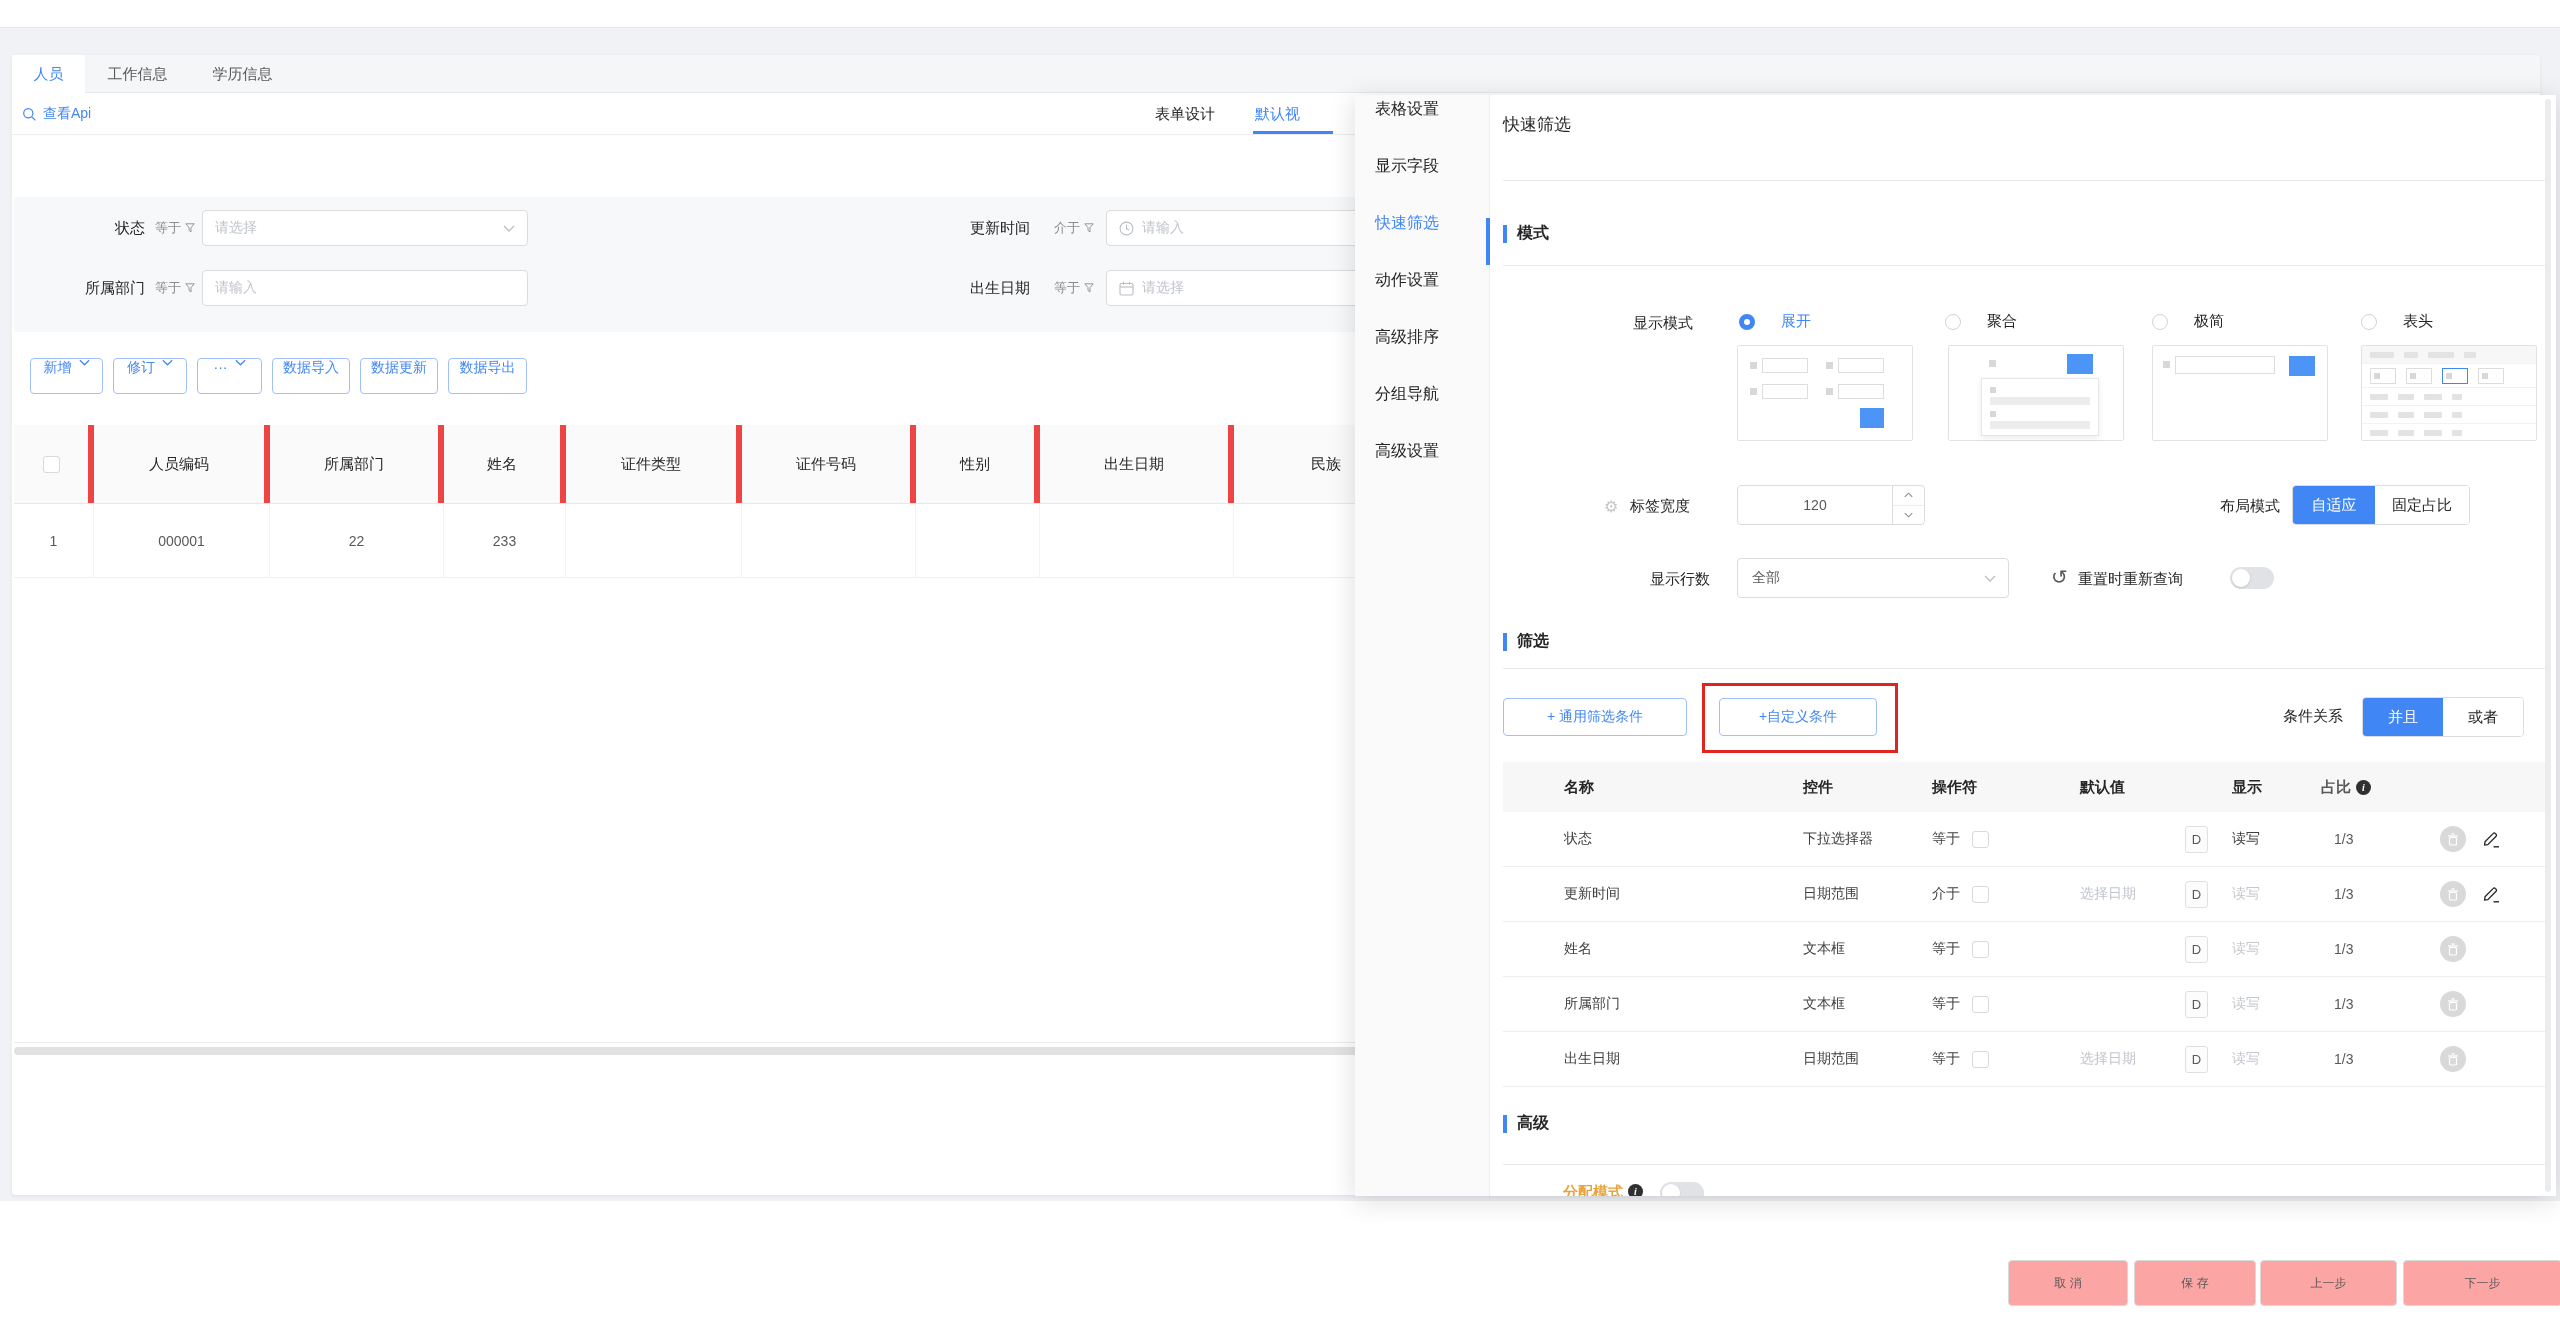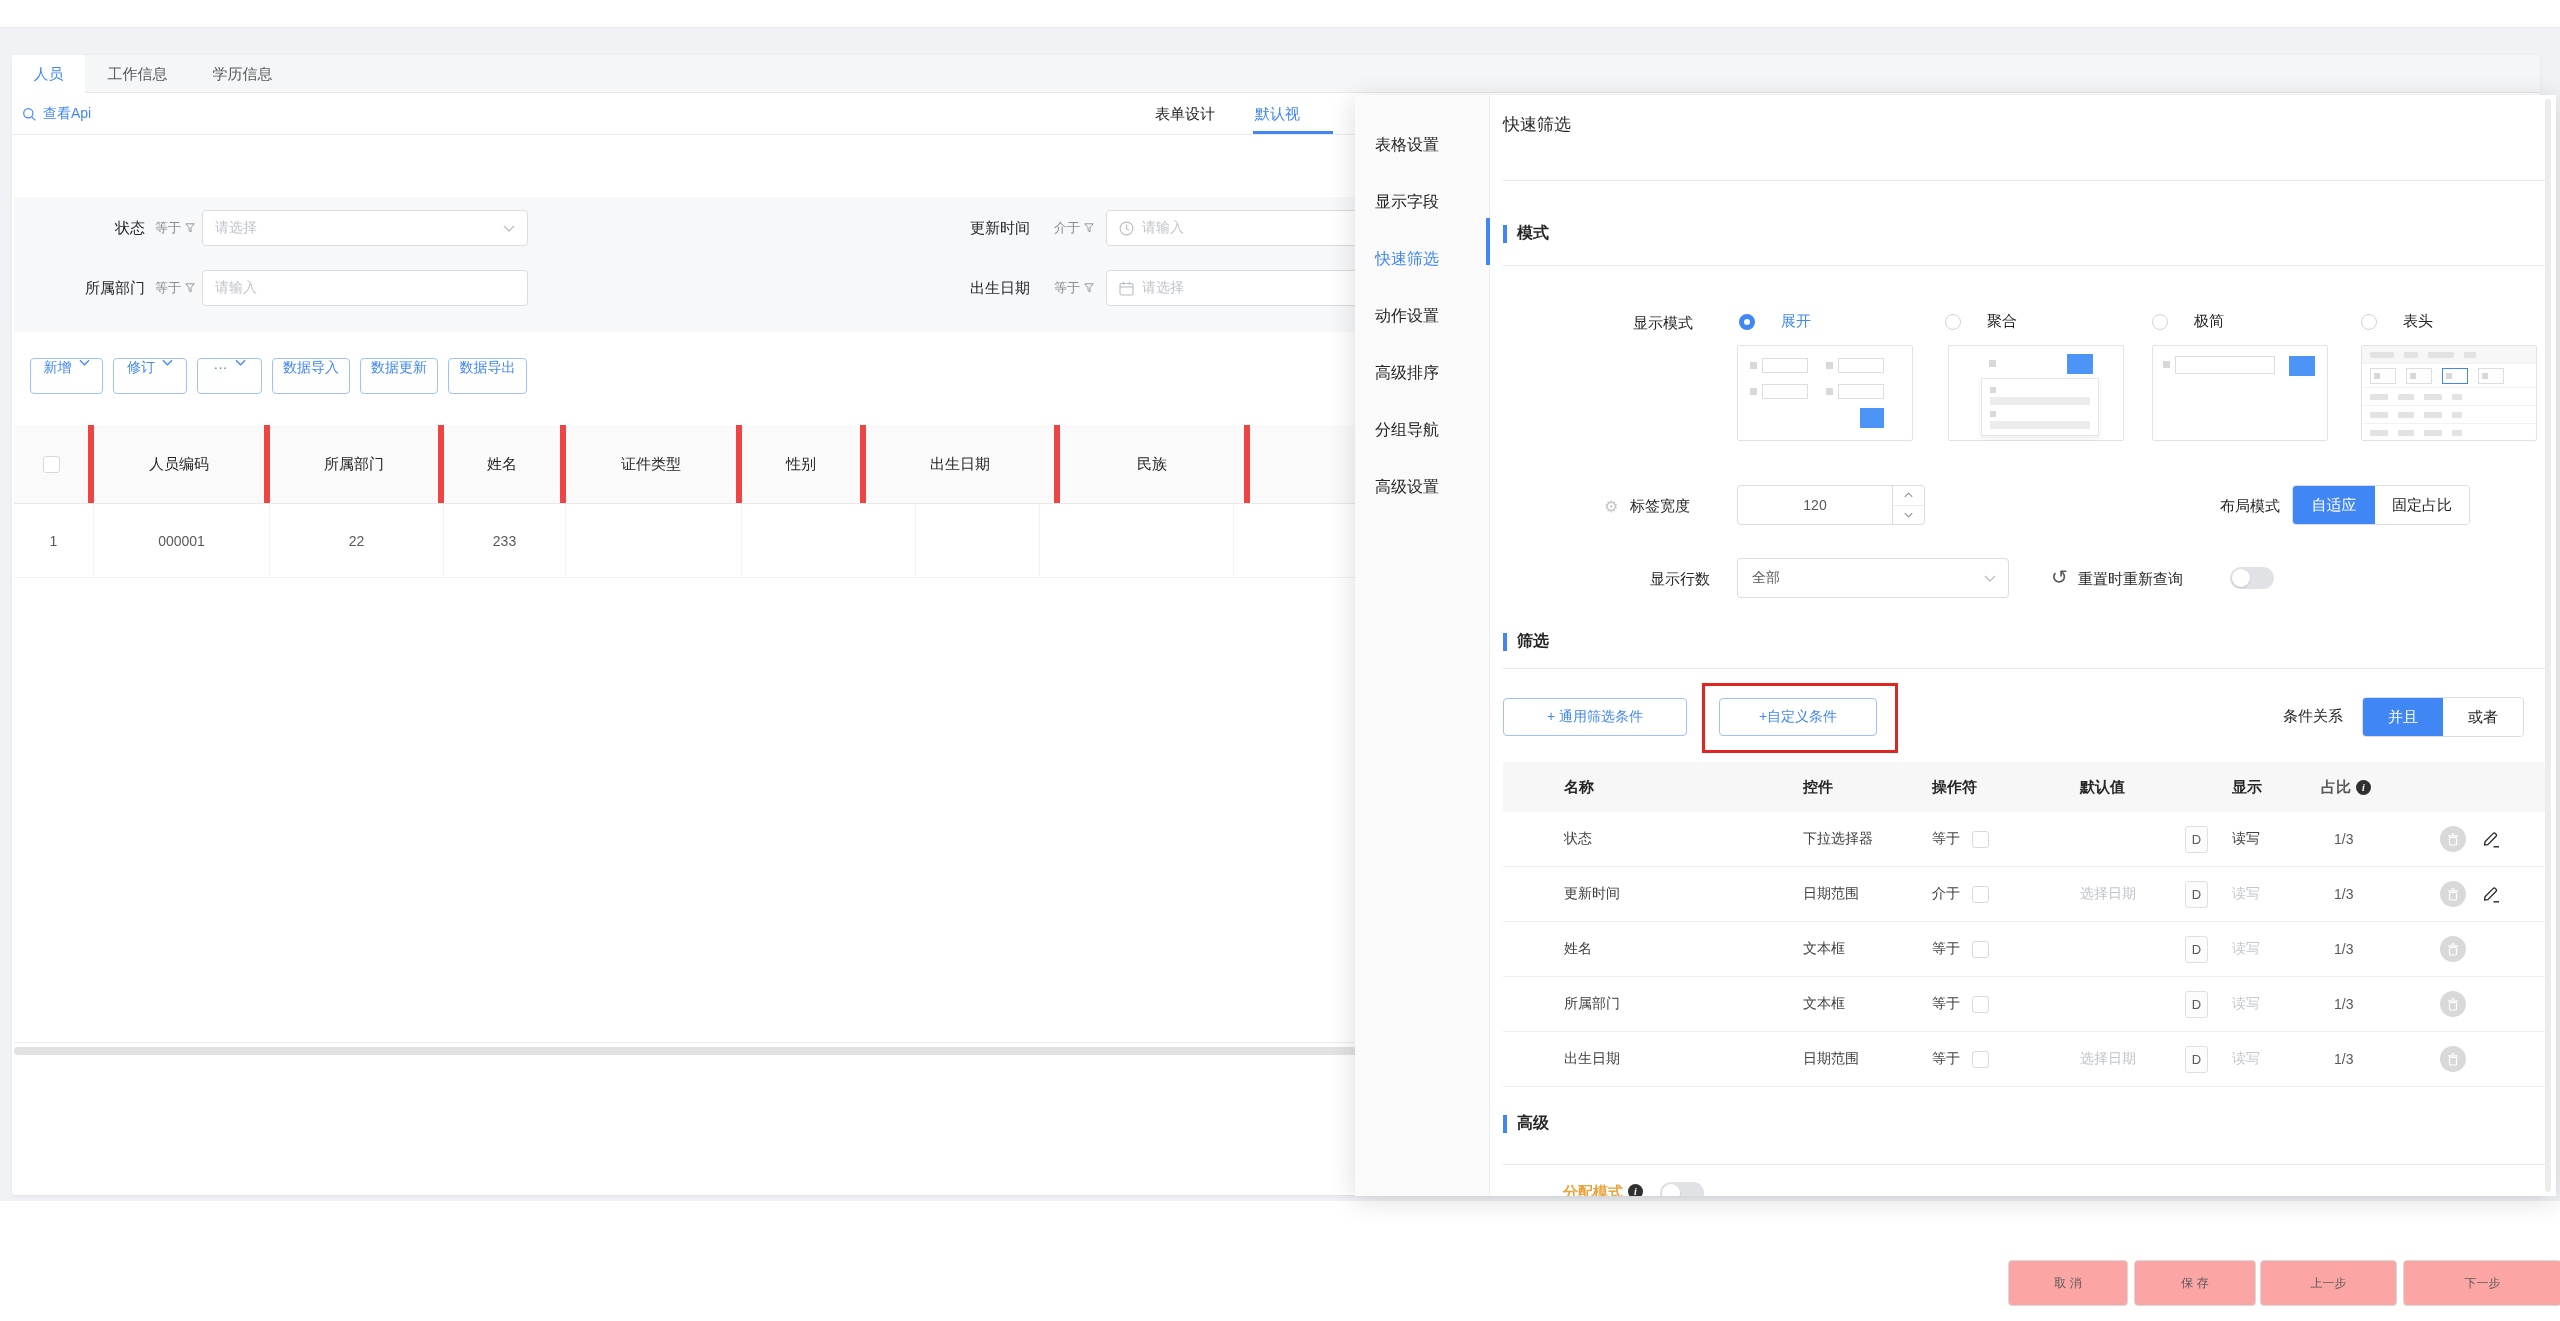--- a/index.html
+++ b/index.html
@@ -53,21 +53,21 @@
   .dt-hcell{display:flex;align-items:center;justify-content:center;font-weight:normal;font-size:15px;color:var(--txt);border-right:6px solid #ef4444}
   .dt-row{display:flex;height:74px;background:#fff;border-bottom:1px solid var(--border-l)}
   .dt-cell{display:flex;align-items:center;justify-content:center;font-size:14px;color:var(--txt2);border-right:1px solid #f3f3f3}
   .cbx{width:17px;height:17px;border:1px solid #d9d9d9;border-radius:3px;background:#fff;display:inline-block;cursor:pointer}
   .tbl-empty{left:14px;top:578px;width:2522px;height:465px;background:#fff;border-bottom:1px solid #ebebeb}
   .hscroll{left:14px;top:1047px;width:2522px;height:8px;background:#e2e2e2;border-radius:4px;cursor:pointer}
 
   
   .drawer{left:1355px;top:95px;width:1201px;height:1101px;background:#fff;box-shadow:0 4px 26px rgba(0,0,0,.14);overflow:hidden;z-index:10}
   .dmenu{position:absolute;left:0;top:0;width:135px;height:100%;background:#fafafa;border-right:1px solid #eeeeee;padding-top:4px}
-  .dmenu-item{height:57px;display:flex;align-items:flex-end;padding-left:20px;font-size:16px;color:var(--txt);cursor:pointer;position:relative}
+  .dmenu-item{height:57px;display:flex;align-items:flex-start;padding-left:20px;font-size:16px;color:var(--txt);cursor:pointer;position:relative}
   .dmenu-item.active{color:var(--accent)}
   .dmenu-item.active::after{content:'';position:absolute;right:-1px;top:5px;bottom:5px;width:4px;background:var(--accent)}
   .dbody{position:absolute;left:135px;top:0;right:0;bottom:0}
   .dtitle{position:absolute;left:13px;top:18px;font-size:17px;color:var(--txt)}
   .ddiv{position:absolute;left:13px;right:11px;height:0;border-top:1px solid #e9e9e9}
   .sect{position:absolute;left:13px;display:flex;align-items:center;gap:10px;font-size:16px;font-weight:bold;color:var(--txt)}
   .sect::before{content:'';width:4px;height:18px;background:var(--accent)}
 
   .rowlbl{font-size:15px;color:var(--txt)}
   .radio{width:16px;height:16px;border-radius:50%;background:#fff}
@@ -293,20 +293,21 @@
 
 <div class="abs dtable">
   <div class="dt-head">
     <div class="dt-hcell" style="width:80px">
         <span class="cbx"></span>
       </div>
     <div class="dt-hcell" style="width:176px">人员编码</div>
     <div class="dt-hcell" style="width:174px">所属部门</div>
     <div class="dt-hcell" style="width:122px">姓名</div>
     <div class="dt-hcell" style="width:176px">证件类型</div>
+    <div class="dt-hcell" style="width:174px">证件号码</div>
     <div class="dt-hcell" style="width:124px">性别</div>
     <div class="dt-hcell" style="width:194px">出生日期</div>
     <div class="dt-hcell" style="width:190px">民族</div>
   </div>
   <div class="dt-row">
     <div class="dt-cell" style="width:80px">1</div>
     <div class="dt-cell" style="width:176px">000001</div>
     <div class="dt-cell" style="width:174px">22</div>
     <div class="dt-cell" style="width:122px">233</div>
     <div class="dt-cell" style="width:176px"></div>

